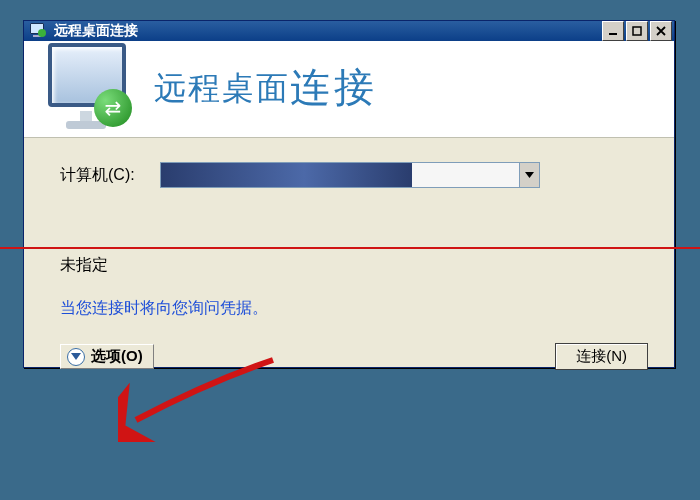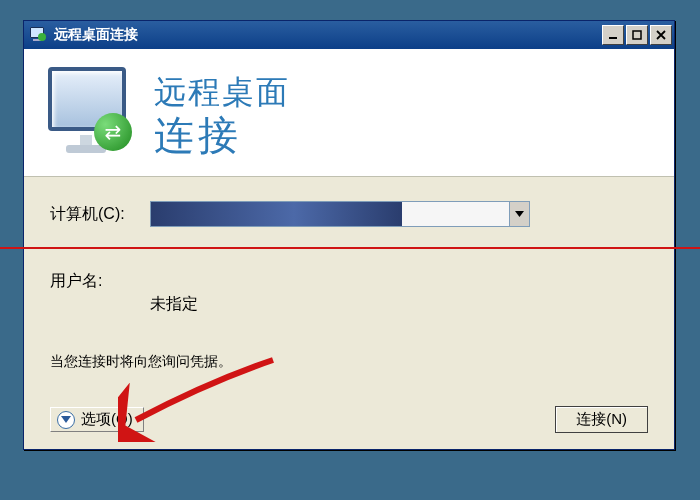--- a/index.html
+++ b/index.html
@@ -11,21 +11,21 @@
     font-family: "Microsoft YaHei", "SimSun", Tahoma, sans-serif;
     font-size: 14px;
     overflow: hidden;
     position: relative;
   }
   .window {
     position: absolute;
     left: 23px;
     top: 20px;
     width: 652px;
-    height: 430px;
+    height: 348px;
     background: #ece9d8;
     border: 1px solid #0a246a;
     box-shadow: 1px 1px 0 #000;
     display: flex;
     flex-direction: column;
   }
   .titlebar {
     height: 28px;
     background: linear-gradient(to bottom, #2a5ea0 0%, #0c3f88 100%);
     display: flex;
@@ -87,30 +87,30 @@
   }
   .banner-icon .circle {
     position: absolute; left: 50px; top: 48px; width: 38px; height: 38px;
     background: radial-gradient(circle at 30% 30%, #7adc7a, #1e8a1e);
     border-radius: 50%;
     display: flex; align-items: center; justify-content: center;
   }
   .banner-icon .circle .arrows {
     color: #fff; font-size: 20px; line-height: 1;
   }
-  .banner-text { display: flex; flex-direction: column; }
+  .banner-text { display: flex; }
   .banner-text .line1 {
     font-size: 32px; font-weight: 300; color: #2c7ab7; letter-spacing: 2px;
   }
   .banner-text .line2 {
     font-size: 40px; font-weight: 300; color: #2c7ab7; letter-spacing: 4px; line-height: 1;
   }
   .content {
     flex: 1;
-    padding: 24px 26px 16px 26px;
+    padding: 24px 26px 16px 36px;
     display: flex; flex-direction: column;
     position: relative;
   }
   .row { display: flex; align-items: center; margin-bottom: 20px; }
   .label { width: 100px; color: #000; font-size: 16px; }
   .combo {
     flex: 1; max-width: 380px; display: flex; height: 26px;
     border: 1px solid #7f9db9; background: #fff;
   }
   .combo-input {
@@ -118,34 +118,35 @@
     background: linear-gradient(to right, #2a3d6e, #4c69a8 40%, #2a3d6e 70%, #f6f6f6 70%);
     padding: 0 4px; font-size: 14px;
   }
   .combo-btn {
     width: 20px; background: #d4d0c8;
     border-left: 1px solid #7f9db9;
     display: flex; align-items: center; justify-content: center;
     cursor: pointer;
   }
   .value-text { font-size: 16px; color: #000; margin-top: 47px; }
-  .info { font-size: 14px; color: #000000; margin-top: 18px; }
+  .info { font-size: 16px; color: #1d4ed8; margin-top: 2px; }
   .footer {
     display: flex; align-items: center; justify-content: space-between;
     margin-top: auto; padding-top: 24px;
   }
   .options-btn {
     display: flex; align-items: center; gap: 6px;
     padding: 2px 10px 2px 6px;
     background: #ece9d8;
     border: 1px solid #fff;
     border-right-color: #808080;
     border-bottom-color: #808080;
     cursor: pointer;
     font-size: 15px;
+    font-weight: bold;
   }
   .round-arrow {
     width: 18px; height: 18px; border: 1px solid #3a6ea5; border-radius: 50%;
     display: flex; align-items: center; justify-content: center;
     background: #fff;
   }
   .round-arrow svg { display: block; }
   .btn {
     padding: 3px 20px;
     background: #ece9d8;
@@ -220,21 +221,20 @@
         <input class="combo-input" value="" style="">
         <div class="combo-btn">
           <svg width="9" height="6">
               <path d="M0 0 L9 0 L4.5 6 Z" fill="#000"></path>
             </svg>
         </div>
       </div>
     </div>
 
     <div class="row">
-      <div class="label">用户名:</div>
       <div class="value-text">未指定</div>
     </div>
 
     <div class="info">当您连接时将向您询问凭据。</div>
 
     <div class="footer">
       <div class="options-btn">
         <span class="round-arrow">
           <svg width="10" height="7">
               <path d="M0 0 L10 0 L5 7 Z" fill="#2b5a9a"></path>

